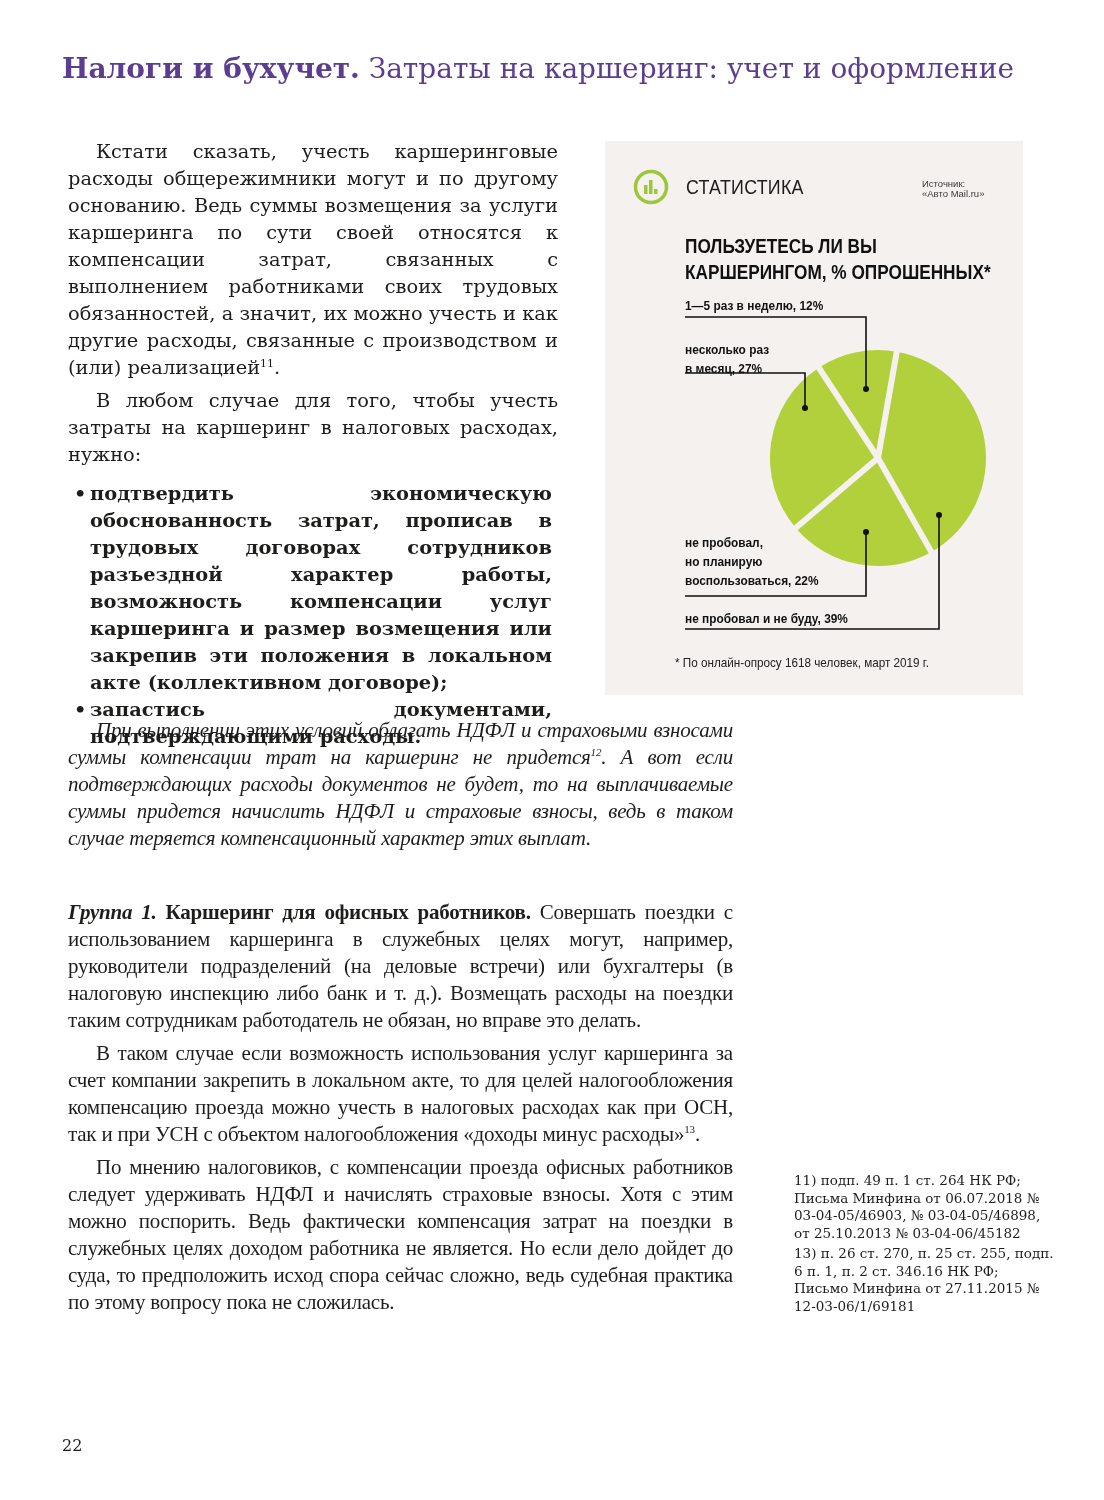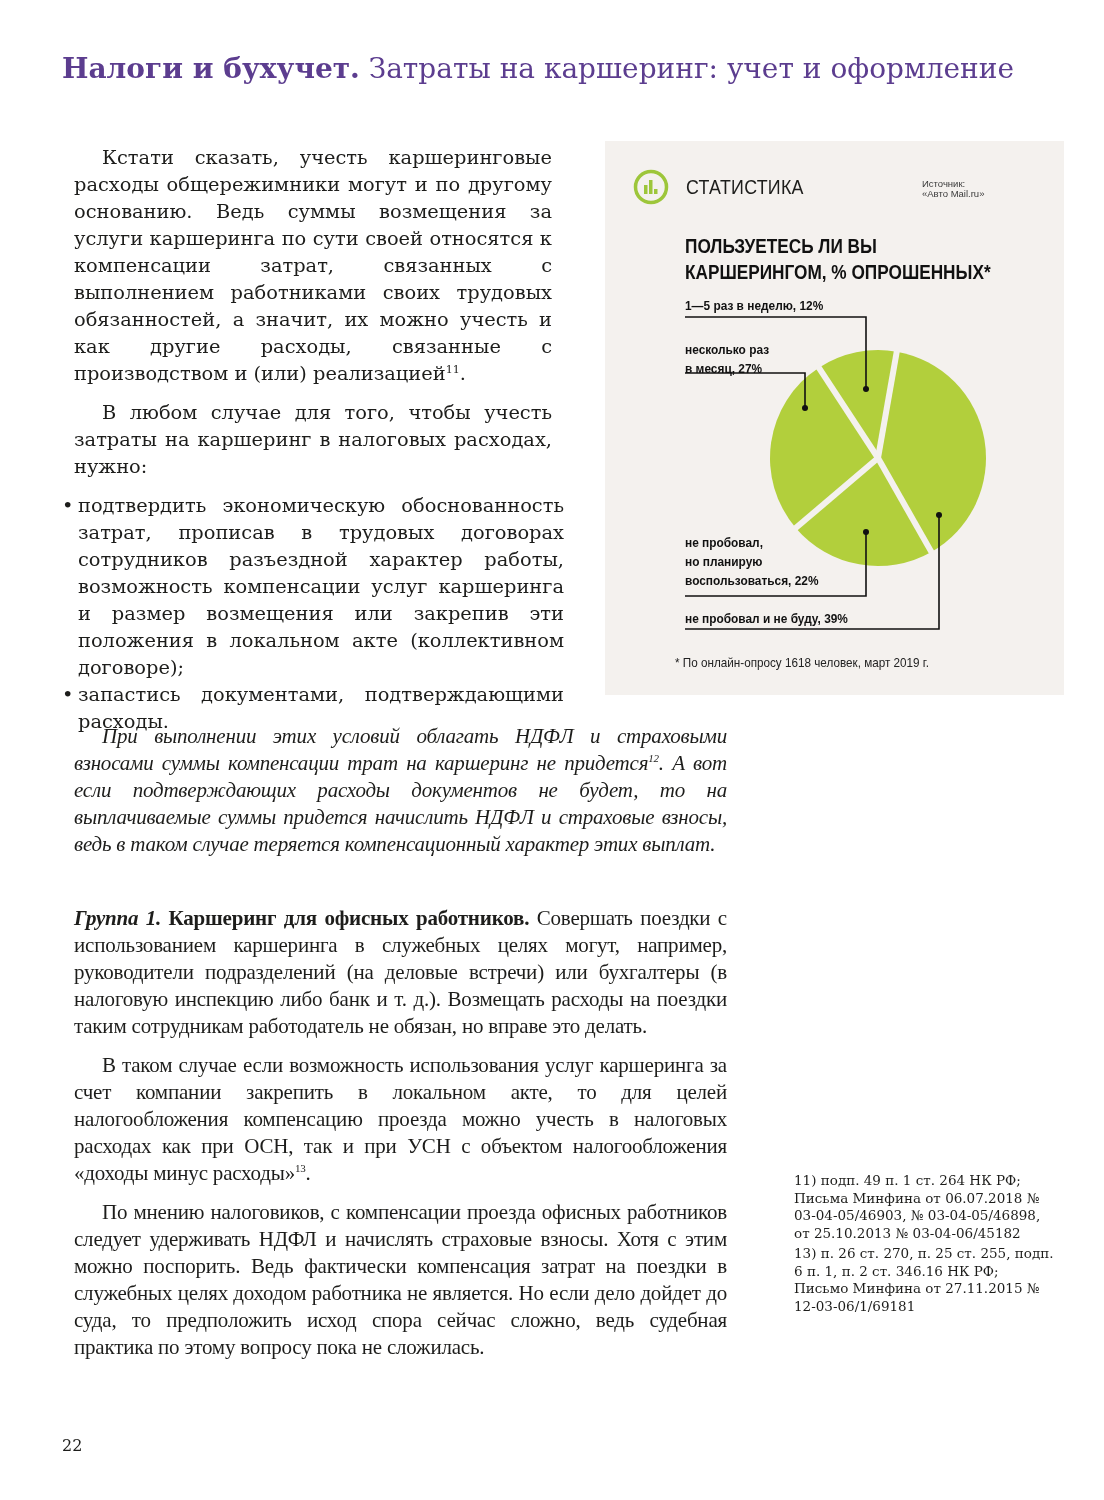--- a/index.html
+++ b/index.html
@@ -1,31 +1,31 @@
 <!DOCTYPE html>
 <html><head>
 <meta charset="utf-8">
 <style>
   html, body { margin: 0; padding: 0; background: #ffffff; }
   body { width: 1104px; height: 1500px; position: relative; overflow: hidden; color: #1d1d1b;
          font-family: "DejaVu Serif", "Liberation Serif", serif; }
   .header { position: absolute; left: 62px; top: 52px; font-size: 28px; color: #5c3d8f; white-space: nowrap; }
   .header b { font-weight: bold; }
   .col { position: absolute; left: 62px; font-size: 19.4px; line-height: 27px; text-align: justify; }
-  .col p { margin: 12px; text-indent: 28px; }
+  .col p { margin: 6px; text-indent: 28px; }
   .col p.noind { text-indent: 0; }
-  .col ul { margin: 0; padding: 0; list-style: none; }
+  .col ul { margin: 12px; padding: 0; list-style: none; font-weight: bold; }
   .col li { position: relative; padding-left: 16px; }
   .col li::before { content: "•"; position: absolute; left: 0; top: 0; }
   .col1 { top: 132px; width: 502px; }
   .col2 { top: 711px; width: 677px; font-family: "Liberation Serif", serif; font-size: 21px; letter-spacing: -0.2px; font-style: italic; }
   .col3 { top: 893px; width: 677px; font-family: "Liberation Serif", serif; font-size: 21px; letter-spacing: -0.2px; }
   sup { font-size: 11px; line-height: 0; vertical-align: super; }
 
-  .stat { position: absolute; left: 605px; top: 141px; width: 459px; height: 554px; background: #f4f1ee;
+  .stat { position: absolute; left: 605px; top: 141px; width: 418px; height: 554px; background: #f4f1ee;
           font-family: "Liberation Sans", sans-serif; }
   .stat .icon { position: absolute; left: 28px; top: 28px; width: 36px; height: 36px; }
   .stat .title { position: absolute; left: 81px; top: 34px; font-size: 21px; letter-spacing: 0.3px; color: #1d1d1b; transform: scaleX(0.85); transform-origin: left; }
   .stat .source { position: absolute; left: 317px; top: 38px; font-size: 9.5px; line-height: 10px; color: #3a3a3a; }
   .stat .q { position: absolute; left: 80px; top: 92px; font-size: 21px; line-height: 26px; font-weight: bold; color: #111;
              transform: scaleX(0.82); transform-origin: left; white-space: nowrap; }
   .stat .lbl { position: absolute; font-size: 13.5px; line-height: 19px; font-weight: bold; color: #111;
                transform: scaleX(0.88); transform-origin: left; white-space: nowrap; }
   .stat .foot { position: absolute; left: 70px; top: 514px; font-size: 13px; color: #222; transform: scaleX(0.9); transform-origin: left; white-space: nowrap; }
   .stat svg.pie { position: absolute; left: 0; top: 0; width: 405px; height: 554px; }

